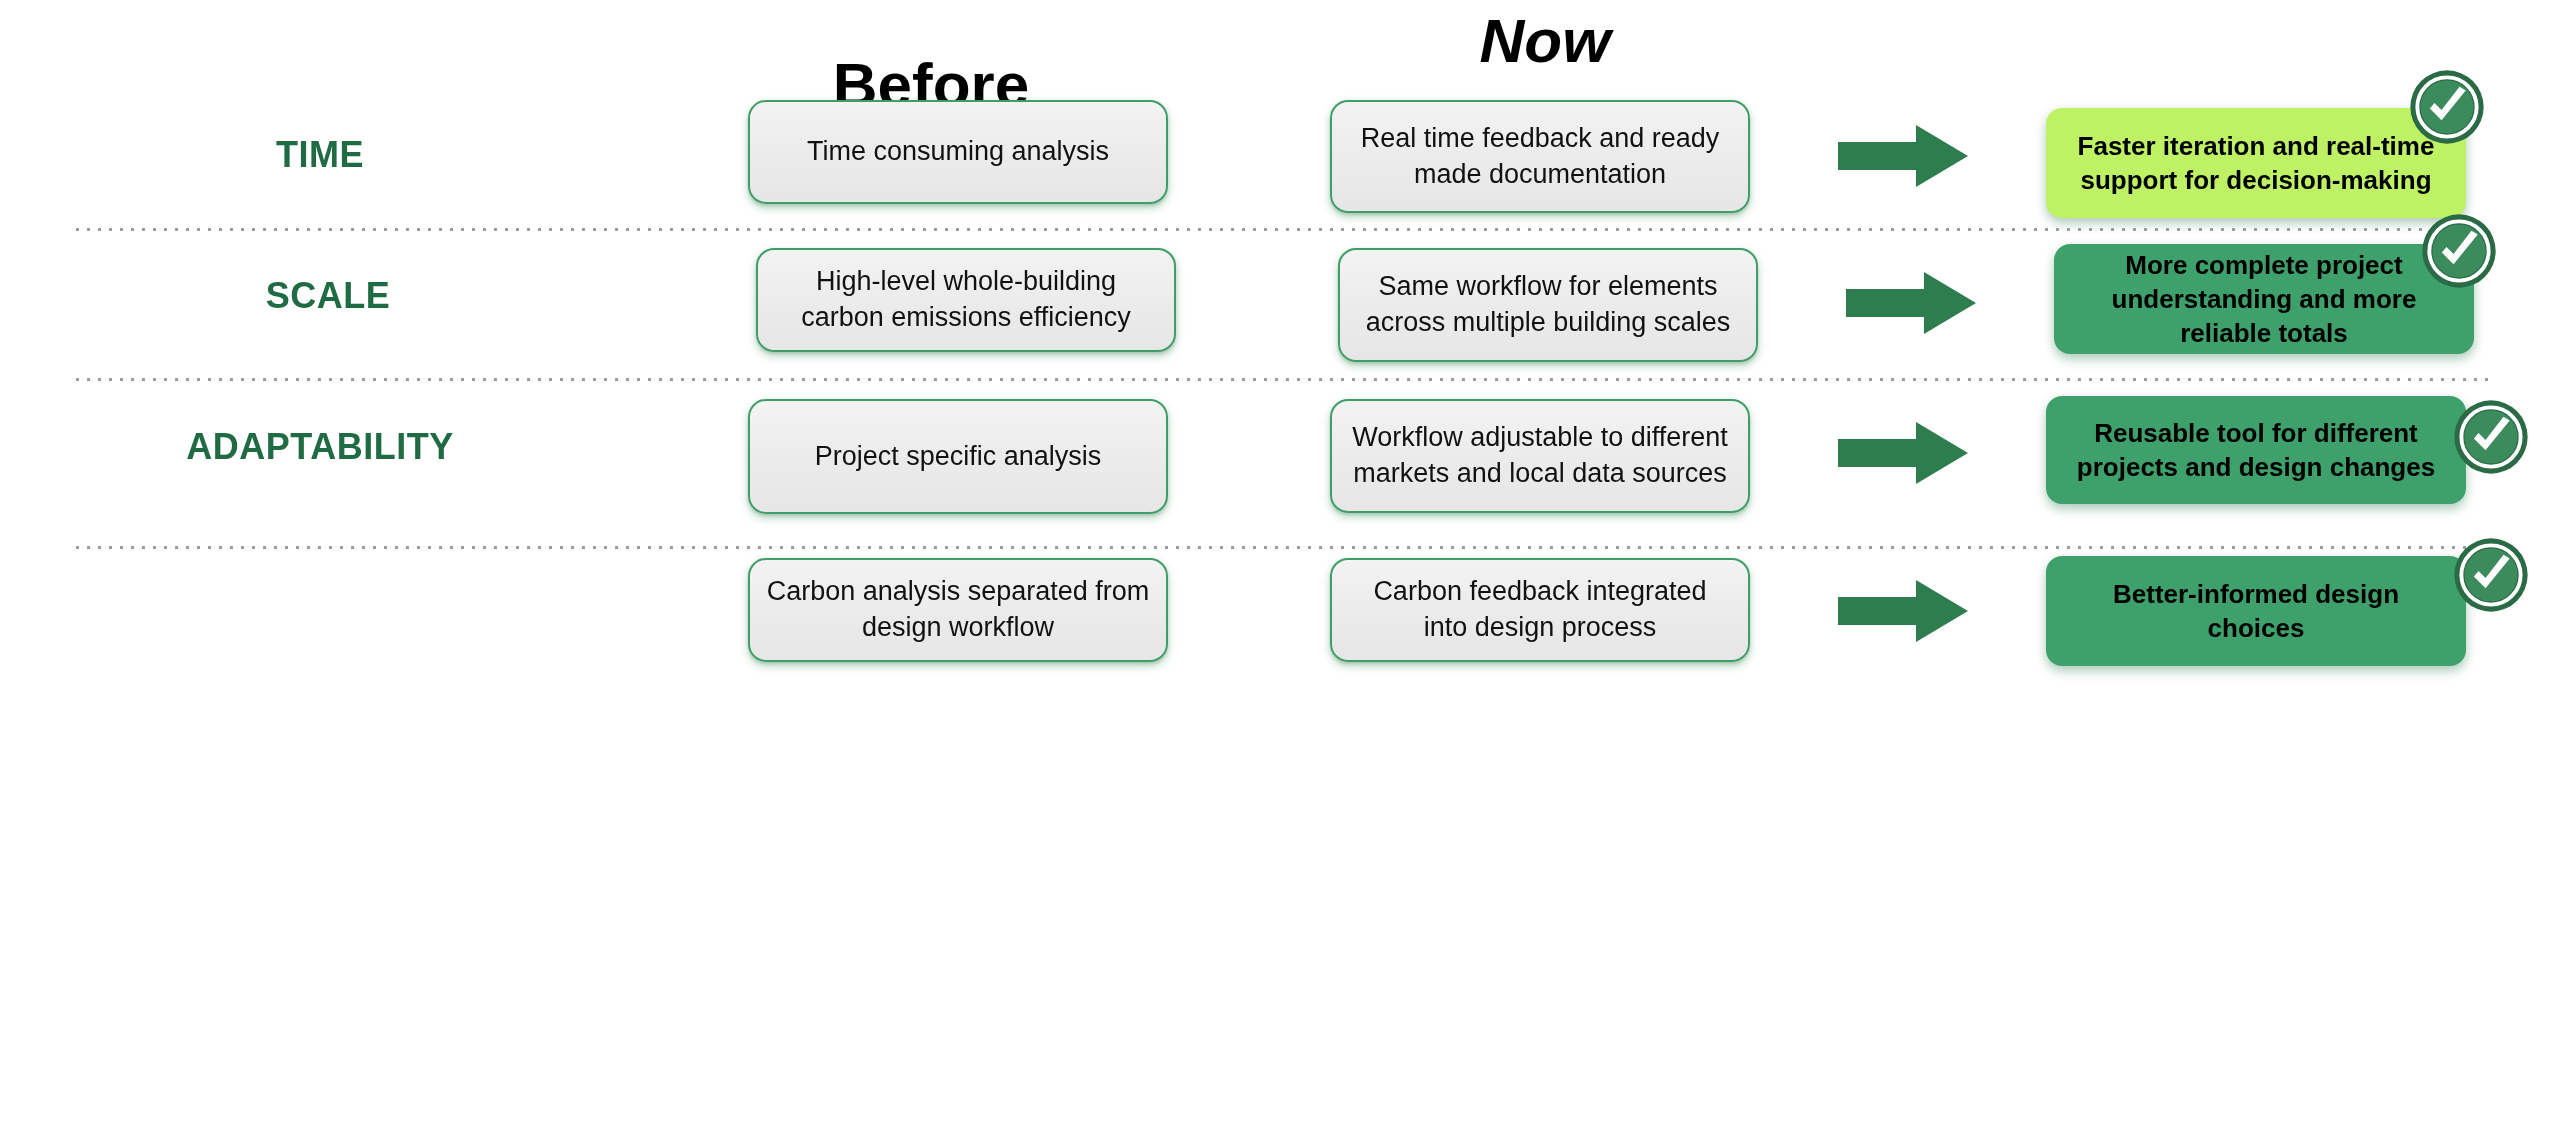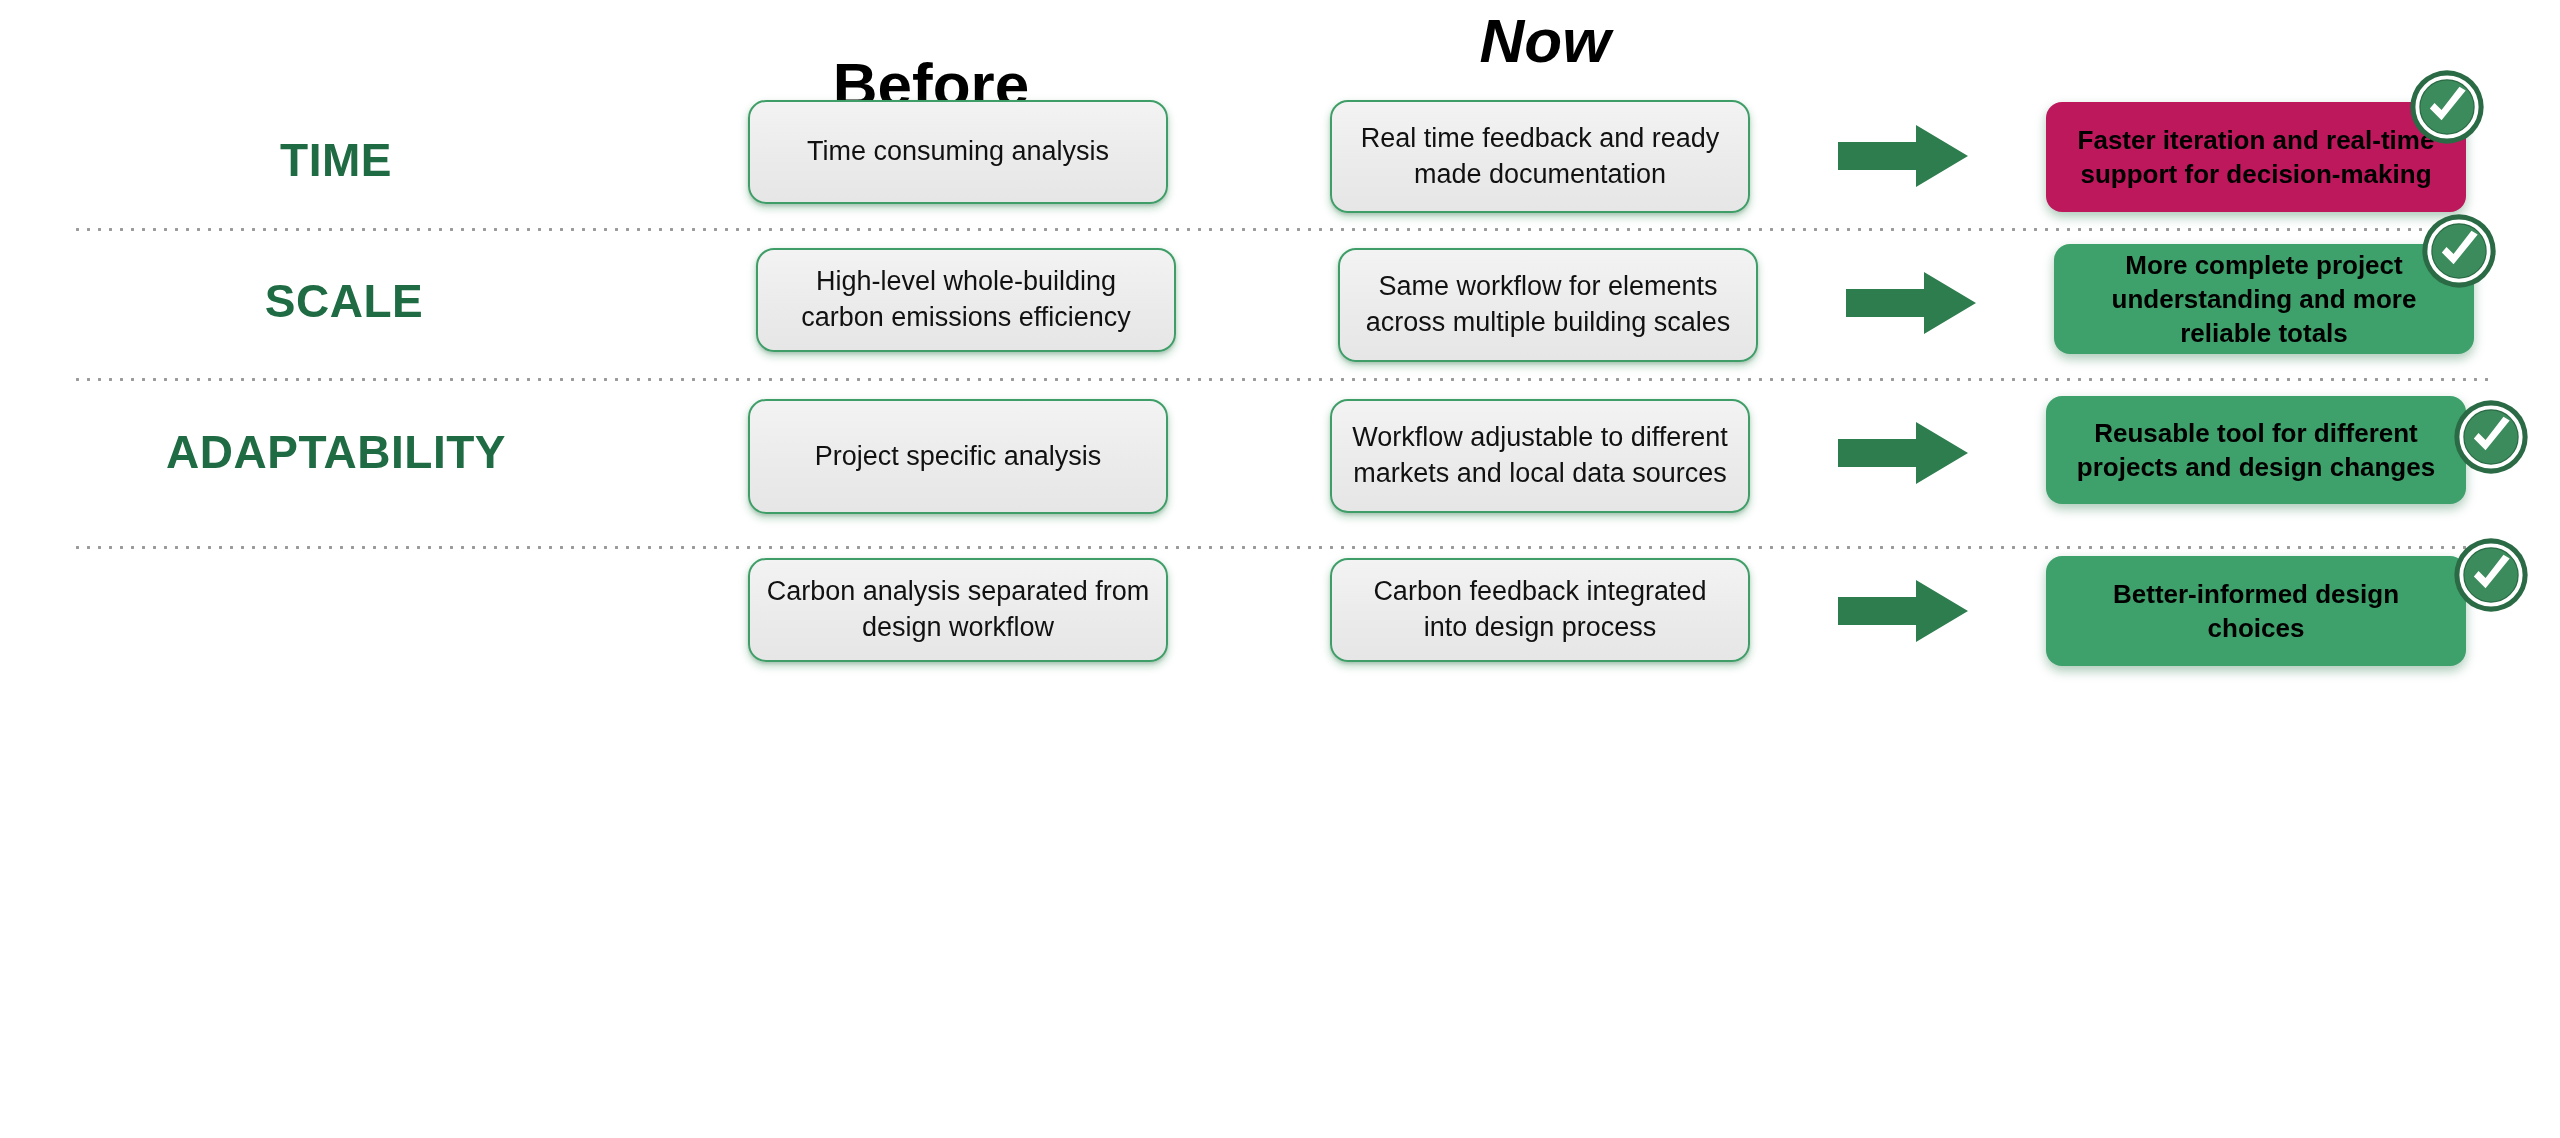--- a/index.html
+++ b/index.html
@@ -26,25 +26,25 @@
   
   .row{position:absolute;left:0;width:2560px;}
   #row-0{top:100px;height:118px;}
   #row-1{top:250px;height:118px;margin-left:8px;}
   #row-2{top:400px;height:118px;}
   #row-3{top:558px;height:118px;}
 
   
   .cat-label{
     position:absolute;
-    left:16px;width:640px;
+    left:0;width:640px;
     text-align:center;
     font-weight:bold;
     color:#1F6B43;
-    font-size:46px;
+    font-size:36px;
     line-height:1.05;
     letter-spacing:.5px;
     white-space:nowrap;
   }
 
   
   .card{
     position:absolute;
     box-sizing:border-box;
     border-radius:18px;
@@ -133,21 +133,21 @@
     <div class="card card-before" style="top:0px;height:104px;">Time consuming analysis</div>
 
     <div class="card card-now" style="top:0px;height:113px;">Real time feedback and ready made documentation</div>
 
     <div class="arrow" style="left:1838px;top:25px;">
       <svg viewBox="0 0 130 62" preserveAspectRatio="none">
         <polygon points="0,17 78,17 78,0 130,31 78,62 78,45 0,45" fill="#2E7D4F"></polygon>
       </svg>
     </div>
 
-    <div class="card card-outcome" style="top:2px;height:110px;background:#be185d;">Faster iteration and real-time support for decision-making</div>
+    <div class="card card-outcome" style="top:8px;height:110px;background:#bef264;">Faster iteration and real-time support for decision-making</div>
 
     <div class="badge" style="left:2408px;top:-32px;">
       <svg viewBox="0 0 100 100">
         <circle cx="50" cy="50" r="47" fill="#2A6B45"></circle>
         <circle cx="50" cy="50" r="38" fill="none" stroke="#ffffff" stroke-width="5"></circle>
         <circle cx="50" cy="50" r="34" fill="#3C8B5C"></circle>
         <path d="M28 52 L43 67 L74 29 L66 24 L43 54 L34 45 Z" fill="#ffffff"></path>
       </svg>
     </div>
   </div>

